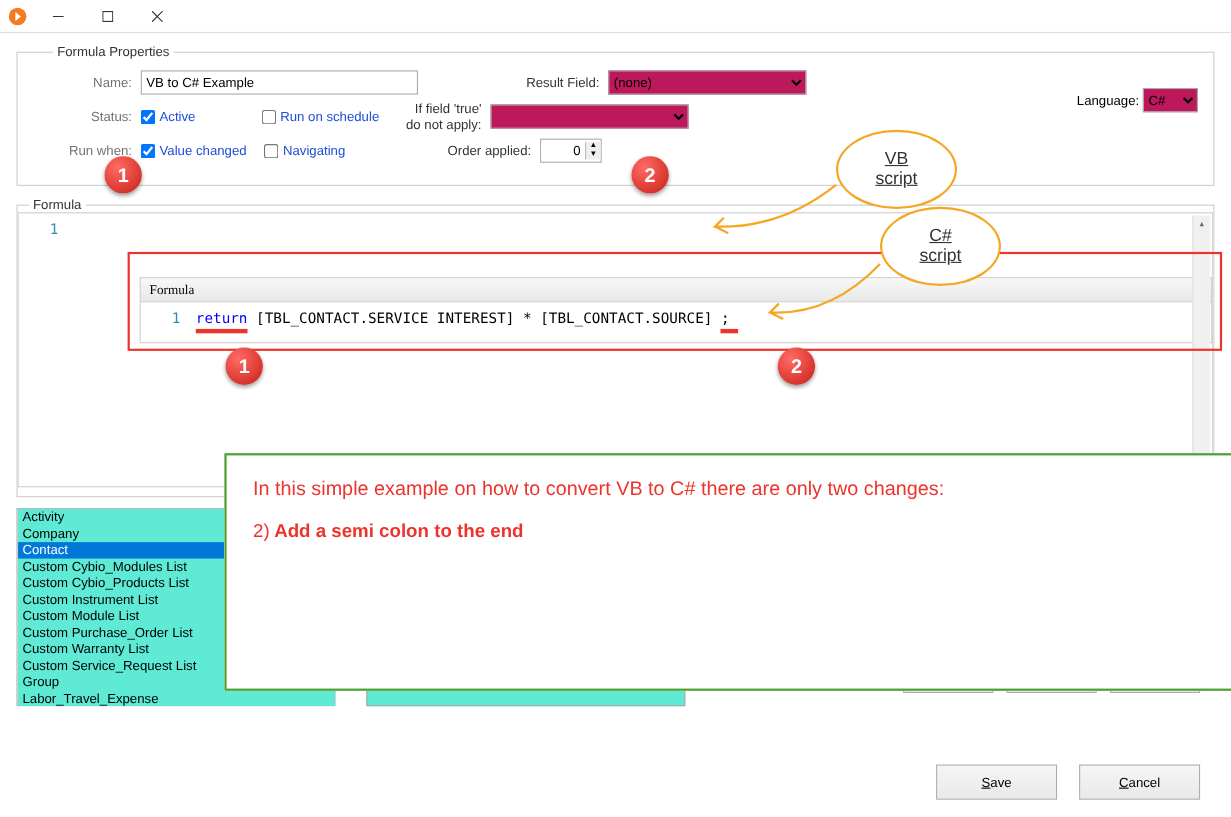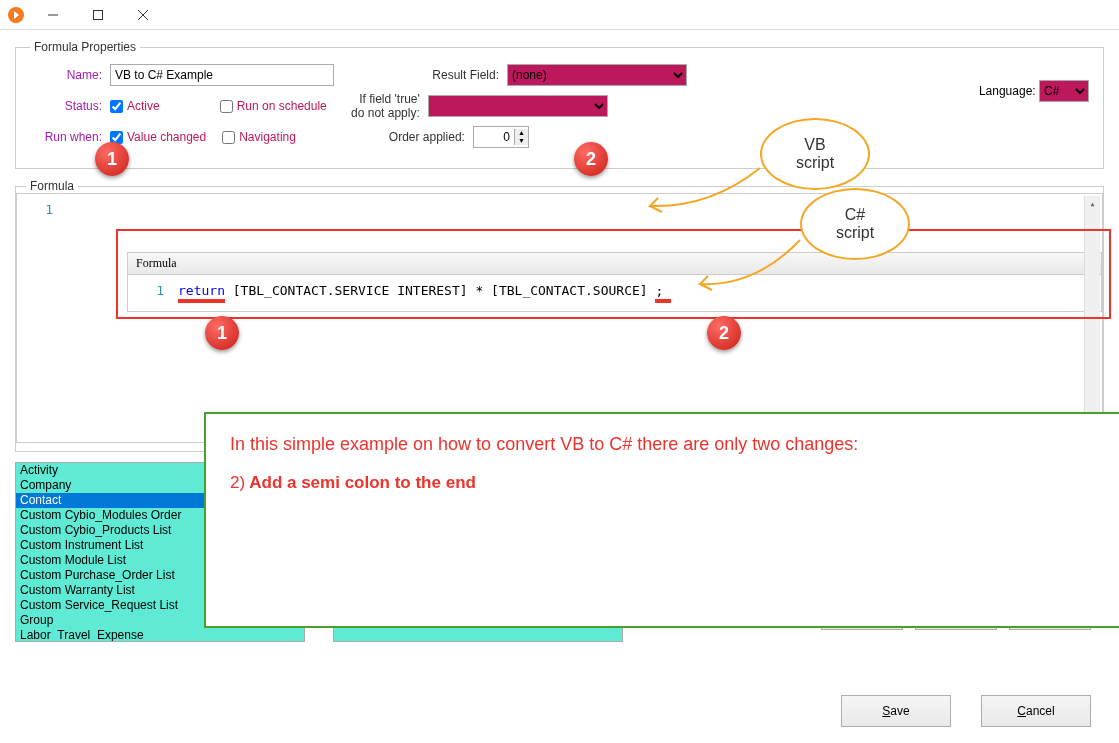--- a/index.html
+++ b/index.html
@@ -4,59 +4,59 @@
 <style>
 * { box-sizing: border-box; margin: 0; padding: 0; }
 body { font-family: "Segoe UI", Tahoma, sans-serif; font-size: 12px; background: #fff; width: 1119px; height: 743px; overflow: hidden; position: relative; }
 .titlebar { height: 30px; display: flex; align-items: center; padding: 0 8px; border-bottom: 1px solid #ddd; }
 .titlebar .icon-app { width: 16px; height: 16px; background: #f47b20; border-radius: 50%; margin-right: 6px; position: relative; }
 .titlebar .icon-app::after { content: ""; position: absolute; top: 4px; left: 6px; width: 0; height: 0; border-left: 5px solid #fff; border-top: 4px solid transparent; border-bottom: 4px solid transparent; }
 .titlebar .title { flex: 1; font-size: 12px; }
 .win-btns { display: flex; }
 .win-btn { width: 45px; height: 28px; display: flex; align-items: center; justify-content: center; cursor: pointer; }
 .content { padding: 10px 15px; }
-fieldset { border: 1px solid #ccc; padding: 10px 14px 14px; margin-bottom: 10px; position: relative; }
+fieldset { border: 1px solid #ccc; padding: 10px 32px 14px; margin-bottom: 10px; position: relative; }
 legend { font-size: 12px; padding: 0 4px; color: #333; }
 .props-row { display: flex; align-items: center; margin-bottom: 6px; }
-.props-row .lbl { width: 72px; text-align: right; margin-right: 8px; color: #a21caf; }
+.props-row .lbl { width: 72px; text-align: right; margin-right: 8px; color: #737373; }
 .props-row .lbl2 { width: 165px; text-align: right; margin-right: 8px; color: #333; }
 input[type=text].fld { border: 1px solid #aaa; padding: 2px 4px; height: 22px; font-size: 12px; }
 select.fld { border: 1px solid #aaa; height: 22px; font-size: 12px; background: #be185d; }
 .cb { margin-right: 4px; }
-.cb-lbl { margin-right: 16px; color: #be185d; }
+.cb-lbl { margin-right: 16px; color: #1d4ed8; }
 .lang-block { position: absolute; right: 14px; top: 26px; }
 .formula-area { background: #fff; border: 1px solid #ccc; height: 250px; padding: 8px 10px; font-family: Consolas, monospace; font-size: 13px; position: relative; overflow: hidden; }
 .fline { display: flex; }
 .gutter { width: 40px; text-align: right; color: #2b91af; padding-right: 14px; }
 .code .kw { color: #0000ff; }
 .code .kw2 { color: #0000ff; }
 .underline-red { display:inline-block; border-bottom: 4px solid #ed332c; padding-bottom:1px;}
 .inner-formula { position: absolute; left: 110px; top: 58px; right: 0; border: 1px solid #ccc; background: #f0f0f0; padding: 0; }
 .inner-formula .hdr { background: linear-gradient(#f8f8f8,#e8e8e8); border-bottom: 1px solid #ccc; padding: 3px 8px; font-family: "Segoe UI"; font-size: 12px; }
 .inner-formula .body { background: #fff; padding: 8px 10px; font-family: Consolas, monospace; font-size: 13px; }
 .redframe { position:absolute; border:2px solid #ed332c; left:116px; top:229px; width:995px; height:90px; pointer-events:none;}
 .badge { position: absolute; width: 34px; height: 34px; background: radial-gradient(circle at 35% 30%, #ff6b63, #c81e17); border-radius: 50%; color: #fff; font-weight: bold; font-size: 18px; display: flex; align-items: center; justify-content: center; box-shadow: 0 2px 4px rgba(0,0,0,.4); z-index: 20; }
 .callout { position: absolute; z-index: 20; pointer-events:none;}
-.callout .bubble { width: 110px; height: 72px; background: #fff; border: 2px solid #f5a623; border-radius: 50%; display: flex; align-items: center; justify-content: center; text-align: center; font-size: 16px; color: #333; }
+.callout .bubble { width: 110px; height: 72px; background: #fff; border: 2px solid #f5a623; border-radius: 50%; display: flex; align-items: center; justify-content: center; text-align: center; font-size: 16px; color: #333; text-decoration: underline; }
 .callout svg { position:absolute; overflow:visible; }
 .greenbox { position: absolute; border: 2px solid #4aa02c; background: #fff; padding: 20px 24px; z-index: 15; }
 .greenbox .t1 { color: #ed332c; font-size: 18px; margin-bottom: 18px; }
 .greenbox .t2 { color: #ed332c; font-size: 17px; font-weight: bold; margin-bottom: 18px; }
 .greenbox .t2 span.num { font-weight: normal; }
 .bottom-lists { display: flex; gap: 0; margin-top: 2px; }
 .lb { border: 1px solid #aaa; background: #5eead4; font-size: 12px; overflow-y: auto; padding:0;}
 .lb1 { width: 290px; height: 180px; }
 .lb2 { width: 290px; height: 180px; }
 .lb div { padding: 0 4px; line-height: 15px; cursor: default; }
 .lb div.sel { background: #0078d7; color: #fff; }
 .right-btns { position:absolute; right:28px; top:500px; display:flex; flex-direction:column; gap:8px; z-index:5;}
 .right-btns .brow { display:flex; gap:12px; justify-content:flex-end;}
 .btn { border:1px solid #adadad; background:linear-gradient(#f5f5f5,#e9e9e9); padding:6px 0; width:82px; text-align:center; cursor:pointer; font-size:12px;}
 .btn.sm { width:68px; }
-.footer { position:absolute; bottom:16px; right:28px; display:flex; gap:30px;}
+.footer { position:absolute; bottom:16px; right:28px; display:flex; gap:20px;}
 .btn.ft { width:110px; padding:8px 0; }
 .spinner { display:inline-flex; align-items:center; border:1px solid #aaa; height:22px; background:#fff;}
 .spinner input { border:none; width:40px; text-align:right; padding:0 4px; font-size:12px;}
 .spinner .sp { display:flex; flex-direction:column; border-left:1px solid #aaa;}
 .spinner .sp div{ font-size:7px; line-height:8px; padding:0 3px; cursor:pointer; background:#eee;}
 .scroll-v { position:absolute; right:2px; top:2px; bottom:2px; width:16px; background:#f0f0f0; border-left:1px solid #ddd;}
 .scroll-v .ar { height:16px; text-align:center; font-size:10px; color:#666; line-height:16px; cursor:pointer;}
 </style>
 </head>
 <body>
@@ -81,21 +81,21 @@
         </svg>
       </div>
   </div>
 </div>
 
 <div class="content">
   <fieldset>
     <legend>Formula Properties</legend>
     <div class="props-row">
       <div class="lbl">Name:</div>
-      <input type="text" class="fld" style="width: 224px;" value="VB to C# Example">
+      <input type="text" class="fld" style="width: 252px;" value="VB to C# Example">
       <div class="lbl2">Result Field:</div>
       <select class="fld" style="width:180px"><option>(none)</option></select>
     </div>
     <div class="props-row">
       <div class="lbl">Status:</div>
       <input type="checkbox" class="cb" checked="" style="">
         <span class="cb-lbl" style="margin-right:60px">Active</span>
       <input type="checkbox" class="cb" style="">
         <span class="cb-lbl">Run on schedule</span>
       <div class="lbl2" style="width:77px">If field 'true' do not apply:</div>
@@ -144,21 +144,21 @@
       </div>
     </div>
   </fieldset>
 
   <div class="bottom-lists">
     <div style="position:relative">
       <div class="lb lb1" id="lb1">
           <div>Activity</div>
           <div>Company</div>
           <div class="sel">Contact</div>
-          <div>Custom Cybio_Modules Order</div>
+          <div>Custom Cybio_Modules List</div>
           <div>Custom Cybio_Products List</div>
           <div>Custom Instrument List</div>
           <div>Custom Module List</div>
           <div>Custom Purchase_Order List</div>
           <div>Custom Warranty List</div>
           <div>Custom Service_Request List</div>
           <div>Group</div>
           <div>Labor_Travel_Expense</div>
         </div>
     </div>

